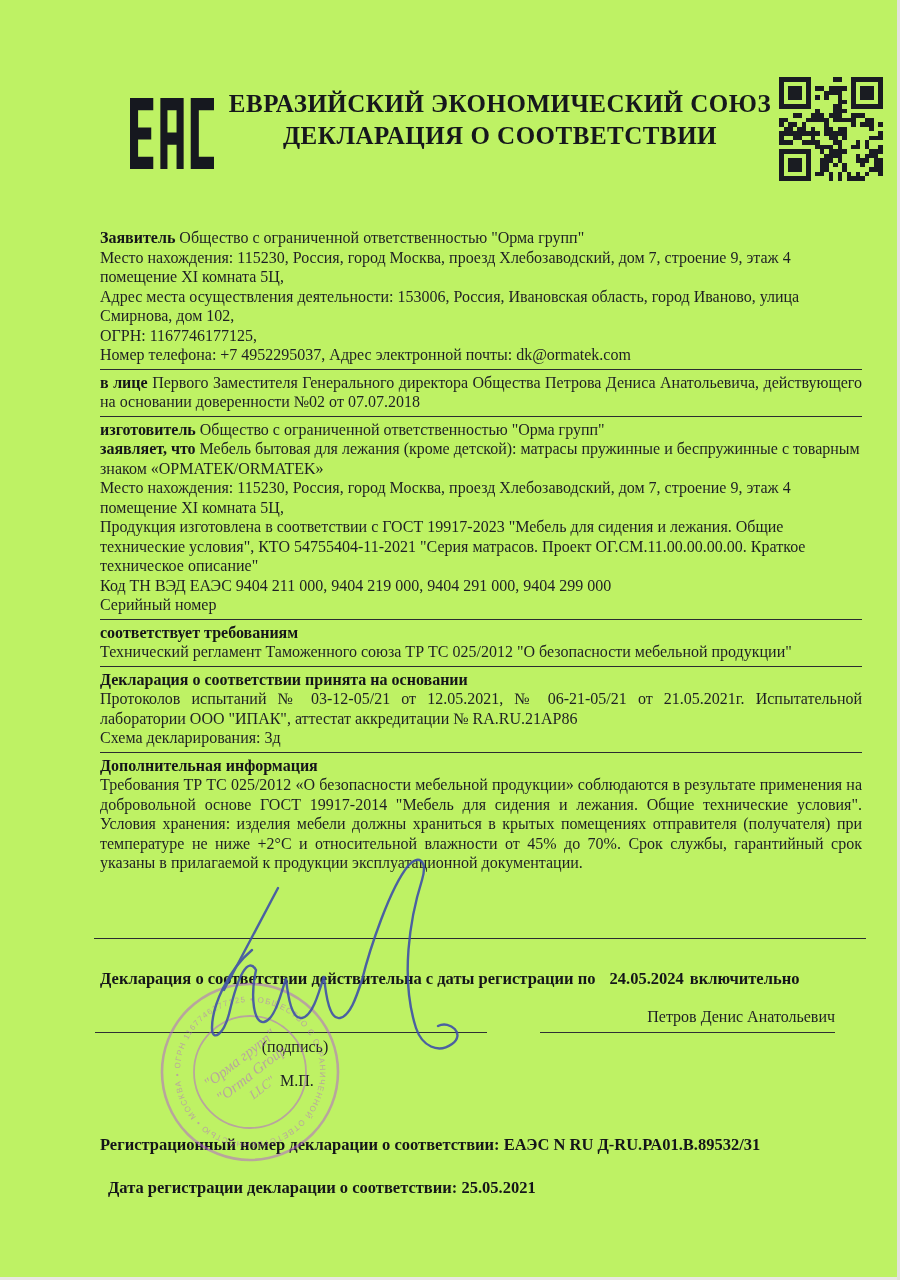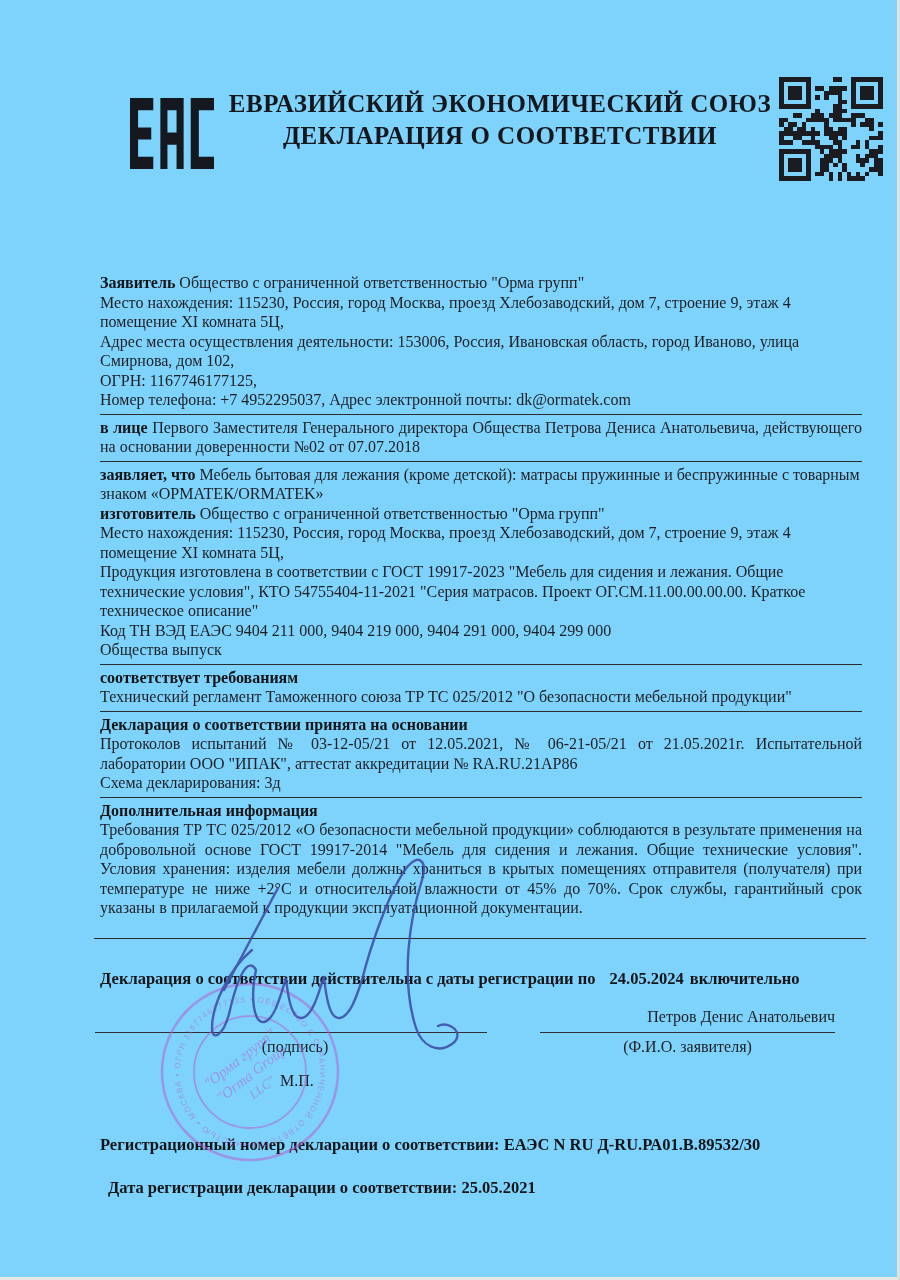--- a/index.html
+++ b/index.html
@@ -1,30 +1,30 @@
 <!DOCTYPE html>
 <html><head>
 <meta charset="utf-8">
 <style>
   html,body{margin:0;padding:0;}
   body{width:900px;height:1280px;background:#ffffff;position:relative;overflow:hidden;
        font-family:"Liberation Serif", serif;color:#1e1f24;}
-  .page{position:absolute;inset:0;background:#7dd3fc;}
+  .page{position:absolute;inset:0;background:#bef264;}
   .page:after{content:"";position:absolute;right:0;top:0;bottom:0;width:3px;background:#e3e2de;}
   .page:before{content:"";position:absolute;left:0;right:0;bottom:0;height:3px;background:#e9e8e4;}
 
   
   .eac-logo{position:absolute;left:130px;top:98px;}
   .doc-title{position:absolute;left:215px;top:88px;width:570px;text-align:center;
              font-weight:bold;font-size:25px;line-height:32px;letter-spacing:.5px;color:#16171c;}
   .qr{position:absolute;left:775px;top:73px;width:112px;height:112px;}
 
   
   .content{position:absolute;left:100px;top:228px;width:762px;height:708px;overflow:hidden;
-           font-size:16px;line-height:19.5px;margin-top:45px;}
+           font-size:16px;line-height:19.5px;}
   .content p{margin:0;}
   .just{text-align:justify;}
   b{color:#141519;}
   .rule{border-top:1.7px solid #2b2c30;margin:4px 0 3px -6px;width:calc(100% + 10px);height:0;}
   .scheme{margin-top:20px;}
 
   
   .rule-abs{position:absolute;left:94px;top:938px;width:772px;border-top:1.7px solid #2b2c30;}
   .validity{position:absolute;left:100px;top:952px;width:762px;font-size:16.5px;font-weight:bold;color:#141519;}
   .validity .vdate{margin-left:14px;margin-right:6px;font-family:Liberation Serif, serif;}
@@ -251,26 +251,26 @@
     <p>Адрес места осуществления деятельности: 153006, Россия, Ивановская область, город Иваново, улица Смирнова, дом 102,</p>
     <p>ОГРН: 1167746177125,</p>
     <p>Номер телефона: +7 4952295037, Адрес электронной почты: dk@ormatek.com</p>
 
     <div class="rule"></div>
 
     <p class="just"><b>в лице</b><span> Первого Заместителя Генерального директора Общества Петрова Дениса Анатольевича, действующего на основании доверенности №02 от 07.07.2018</span></p>
 
     <div class="rule"></div>
 
+    <p><b>изготовитель</b><span> Общество с ограниченной ответственностью "Орма групп"</span></p>
     <p><b>заявляет, что</b><span> Мебель бытовая для лежания (кроме детской): матрасы пружинные и беспружинные с товарным знаком «ОРМАТЕК/ORMATEK»</span></p>
-    <p><b>изготовитель</b><span> Общество с ограниченной ответственностью "Орма групп"</span></p>
     <p>Место нахождения: 115230, Россия, город Москва, проезд Хлебозаводский, дом 7, строение 9, этаж 4 помещение XI комната 5Ц,</p>
     <p>Продукция изготовлена в соответствии с ГОСТ 19917-2023 "Мебель для сидения и лежания. Общие технические условия", КТО 54755404-11-2021 "Серия  матрасов. Проект ОГ.СМ.11.00.00.00.00. Краткое техническое описание"</p>
     <p>Код ТН ВЭД ЕАЭС 9404 211 000, 9404 219 000, 9404 291 000, 9404 299 000</p>
-    <p>Общества выпуск</p>
+    <p>Серийный номер</p>
 
     <div class="rule"></div>
 
     <p><b>соответствует требованиям</b></p>
     <p class="just">Технический регламент Таможенного союза ТР ТС 025/2012 "О безопасности мебельной продукции"</p>
 
     <div class="rule"></div>
 
     <p><b>Декларация о соответствии принята на основании</b></p>
     <p class="just">Протоколов испытаний № 03-12-05/21 от 12.05.2021, № 06-21-05/21  от 21.05.2021г. Испытательной лаборатории ООО "ИПАК", аттестат аккредитации № RA.RU.21АР86</p>
@@ -284,24 +284,23 @@
 
   <div class="rule-abs"></div>
 
   <p class="validity">
     <b>Декларация о соответствии действительна с даты регистрации по</b><b class="vdate">24.05.2024</b><b>включительно</b>
   </p>
 
   <div class="sigline-left"></div>
   <div class="nameline">Петров Денис Анатольевич</div>
   <div class="cap-sign">(подпись)</div>
-  <div class="cap-name">(Ф.И.О. заявителя)</div>
   <div class="mp">М.П.</div>
 
-  <p class="reg1"><span>Регистрационный номер декларации о соответствии:</span><span> ЕАЭС N RU Д-RU.РА01.В.89532/30</span></p>
+  <p class="reg1"><span>Регистрационный номер декларации о соответствии:</span><span> ЕАЭС N RU Д-RU.РА01.В.89532/31</span></p>
   <p class="reg2"><span>Дата регистрации декларации о соответствии:</span><span> 25.05.2021</span></p>
 
   <div class="stamp">
     <svg width="184" height="184" viewBox="0 0 184 184">
       <defs>
         <path id="ringpath" d="M 92,22 A 70,70 0 1 1 91.9,22"></path>
       </defs>
       <circle cx="92" cy="92" r="88" fill="none" stroke="#b35fd2" stroke-width="2.6"></circle>
       <circle cx="92" cy="92" r="56" fill="none" stroke="#b35fd2" stroke-width="1.8"></circle>
       <text font-family="Liberation Sans, sans-serif" font-size="8" letter-spacing="1.2" fill="#b35fd2">

